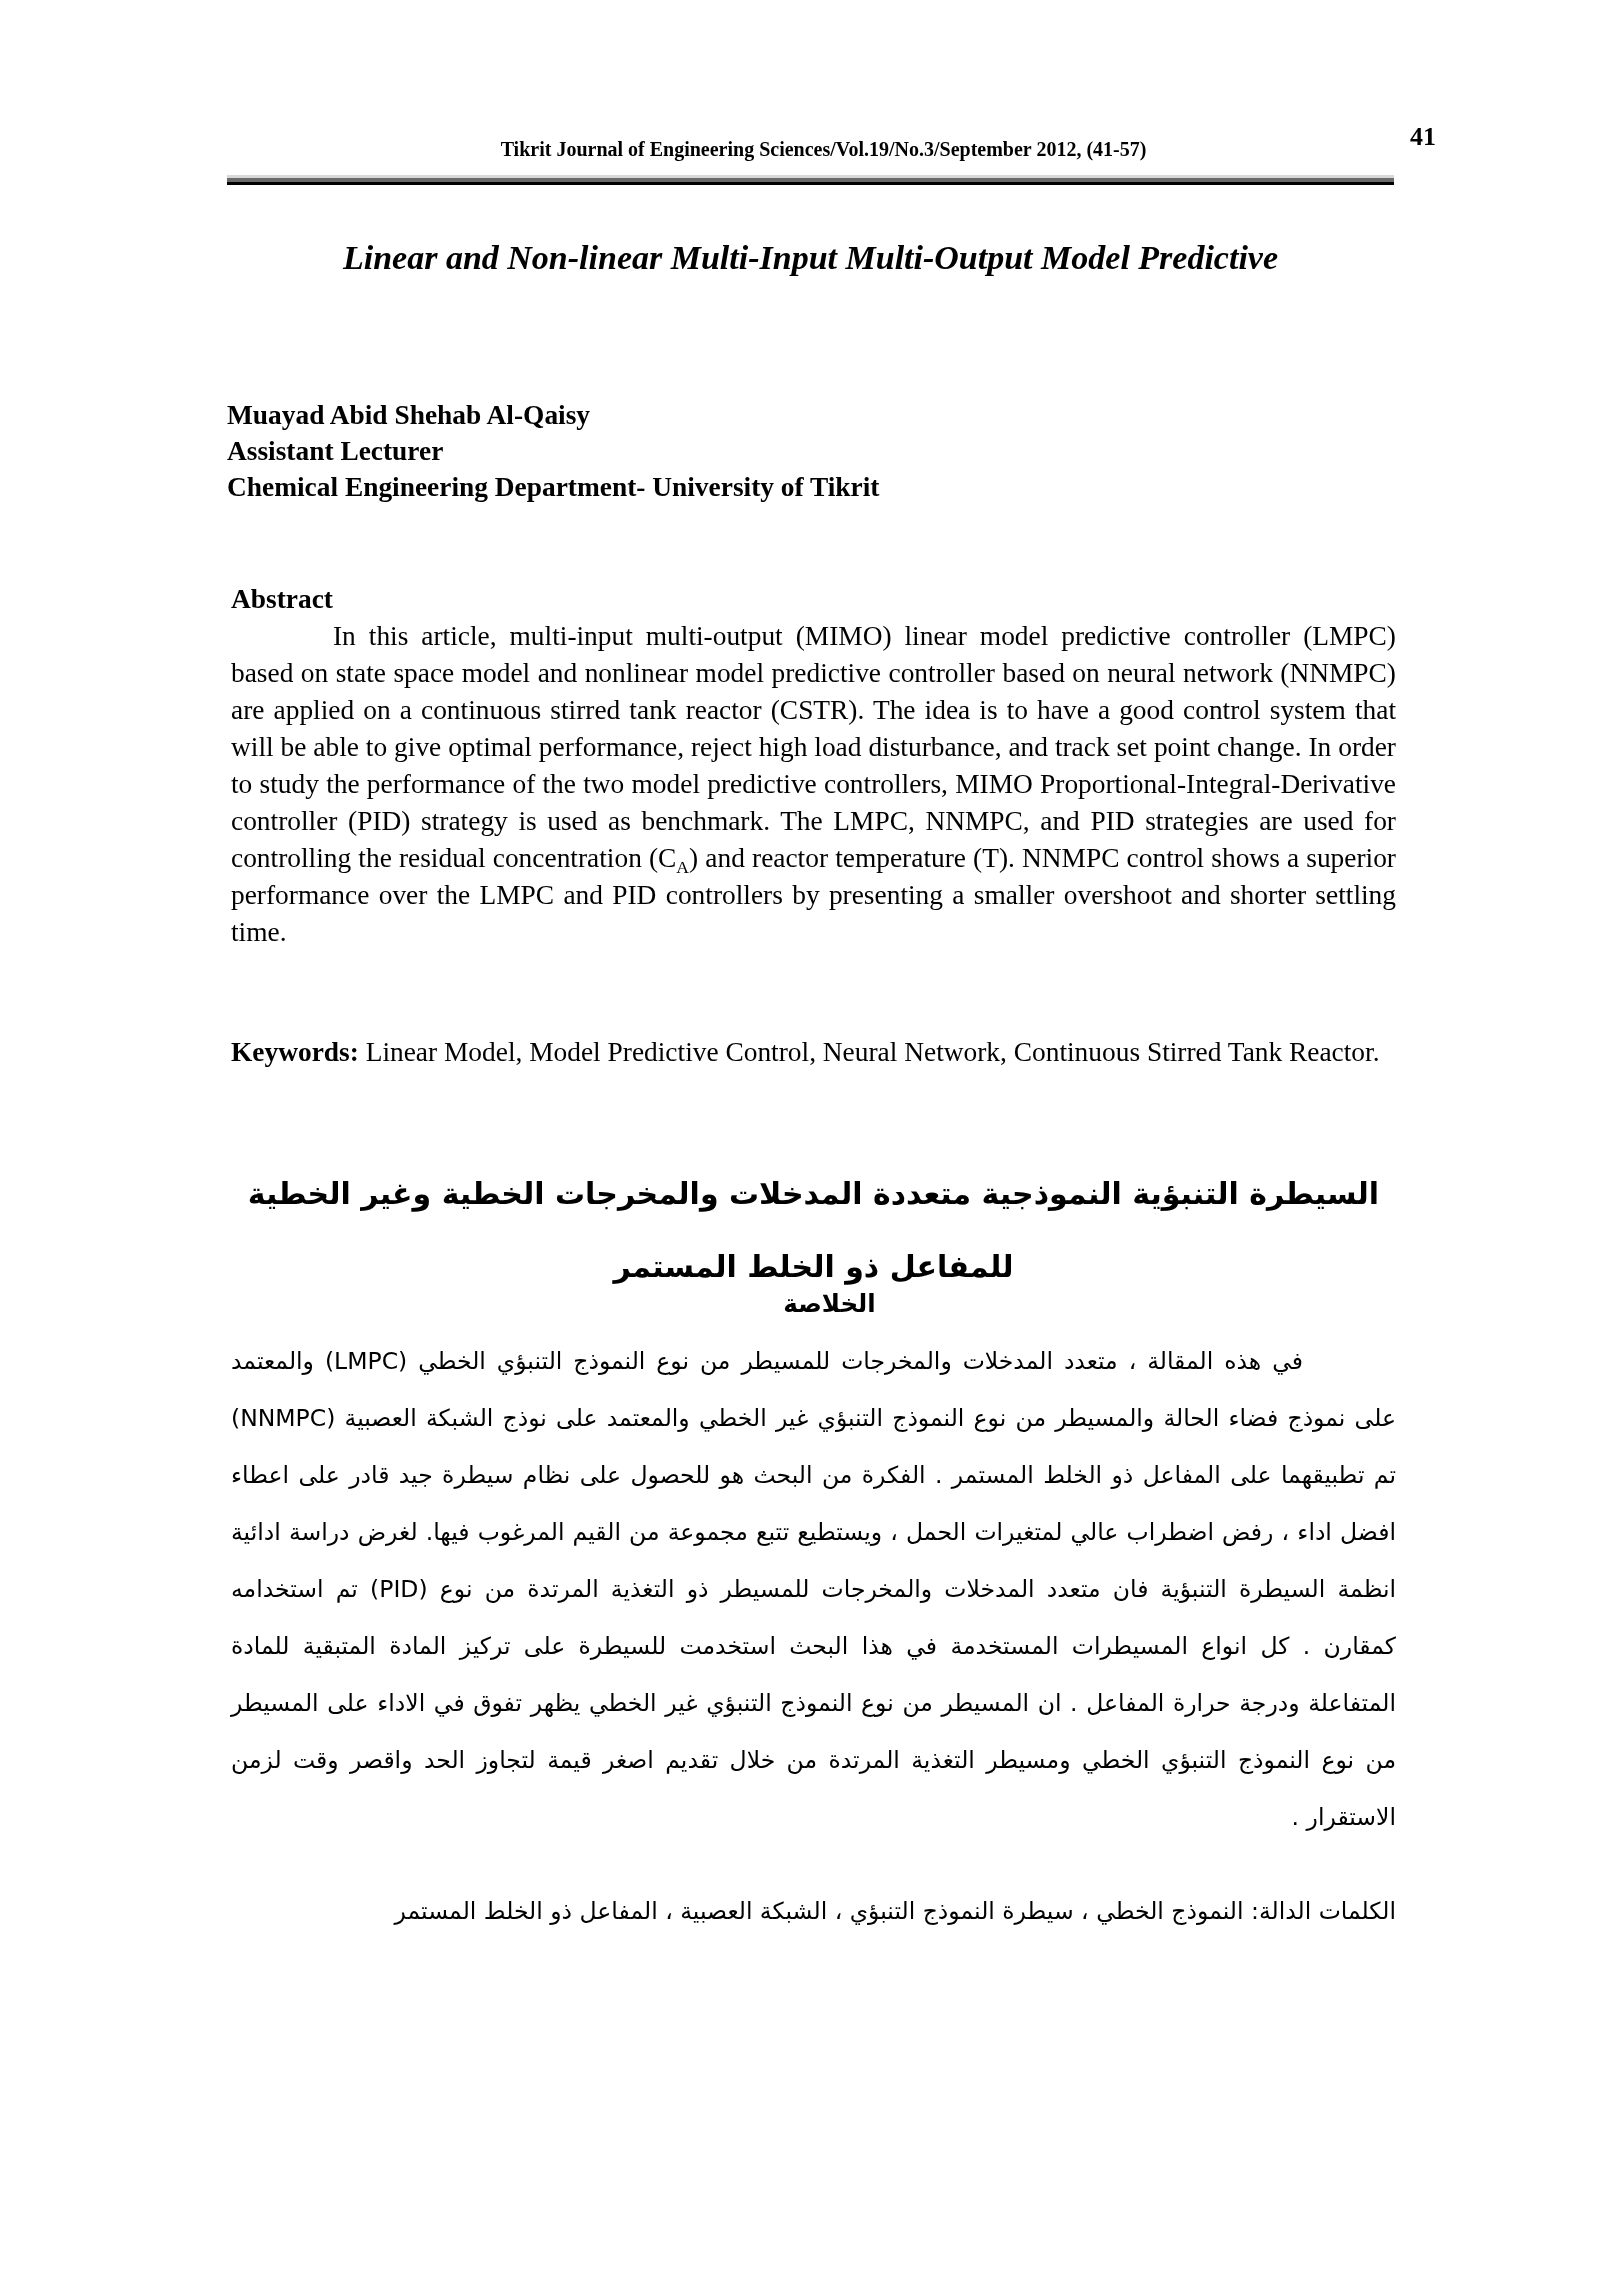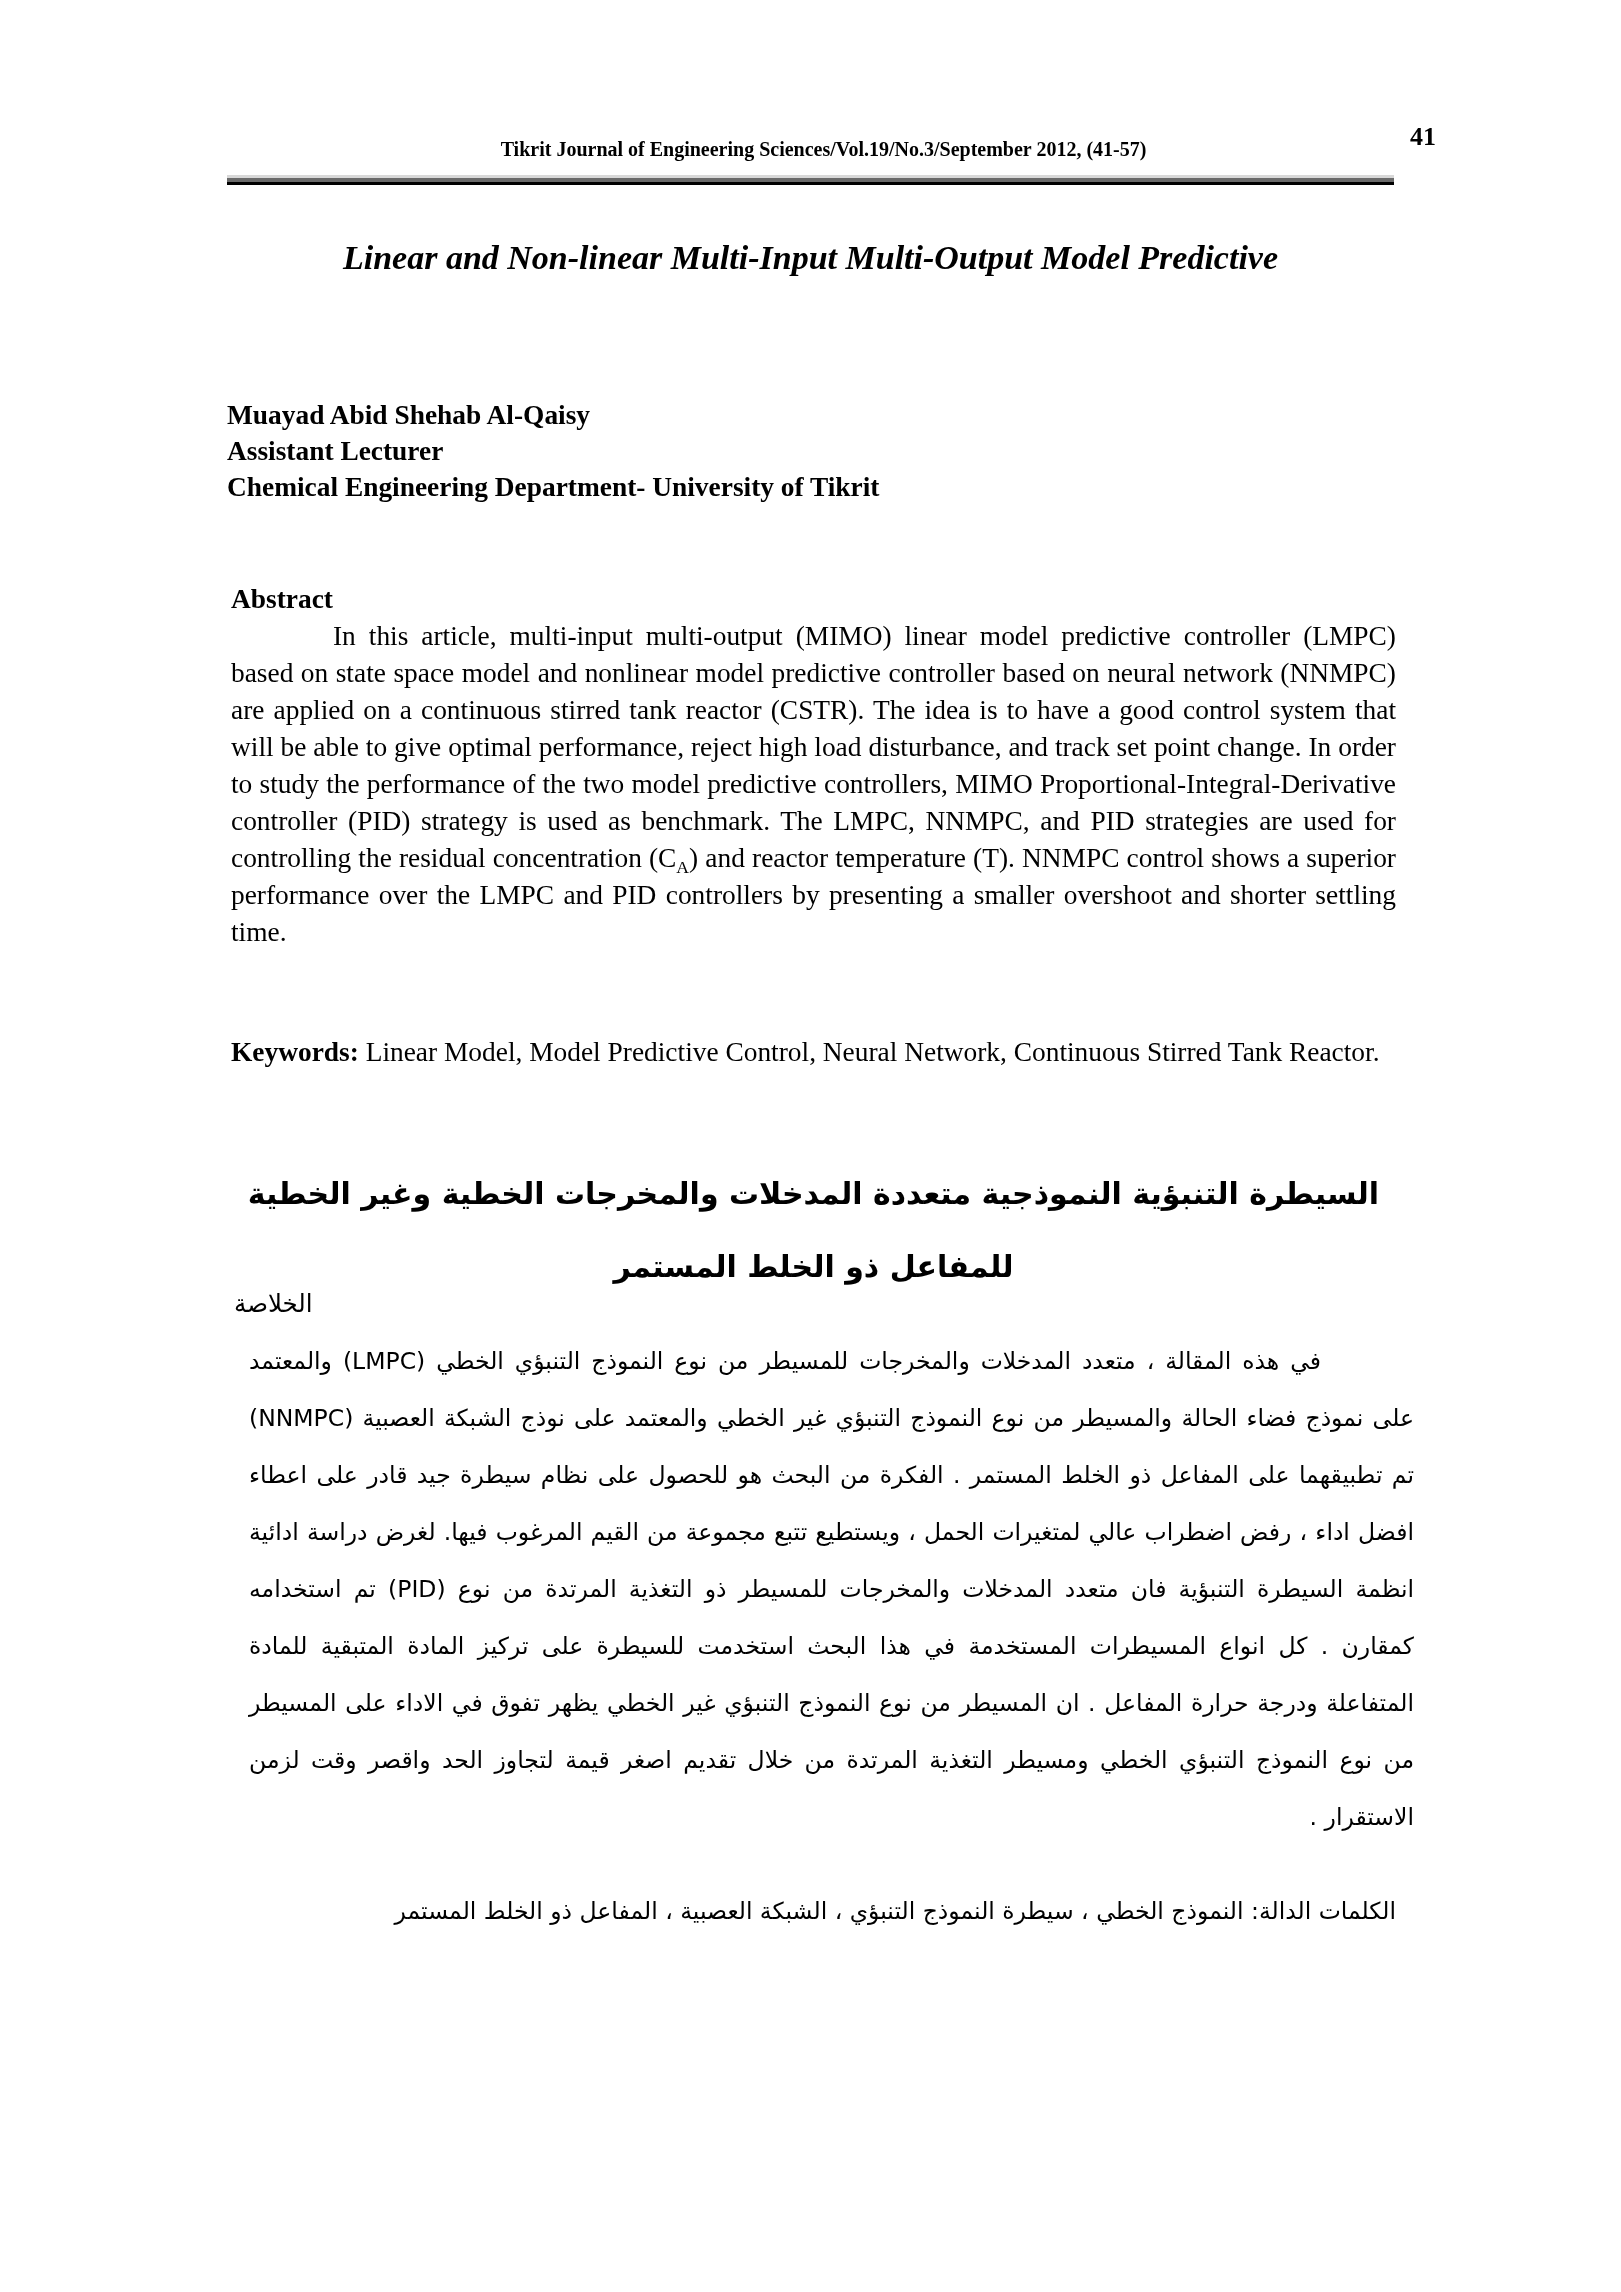--- a/index.html
+++ b/index.html
@@ -40,26 +40,26 @@
     left: 231px; width: 1165px; top: 1034px; font-size: 27.4px; line-height: 37px;
     text-align: justify;
   }
   #keywords b { font-weight: bold; }
 
   #arabic-title {
     left: 231px; width: 1165px; top: 1157px; text-align: center; direction: rtl;
     font-size: 30px; font-weight: bold; line-height: 73px;
   }
   #arabic-abstract-heading {
-    left: 234px; width: 1165px; top: 1286px; text-align: left; direction: rtl;
-    font-size: 24.5px; font-weight: normal; line-height: 35px;
+    left: 247px; width: 1165px; top: 1286px; text-align: center; direction: rtl;
+    font-size: 24.5px; font-weight: bold; line-height: 35px;
   }
   #arabic-abstract-body {
     left: 231px; width: 1165px; top: 1333px; direction: rtl; text-align: justify;
-    font-size: 23.5px; line-height: 57px; text-indent: 93px; margin-left: 18px;
+    font-size: 23.5px; line-height: 57px; text-indent: 93px;
   }
   #arabic-keywords {
     left: 231px; width: 1165px; top: 1894px; direction: rtl; text-align: right;
     font-size: 23.5px; line-height: 35px;
   }
   #arabic-keywords .lbl { font-weight: normal; }
 </style>
 </head>
 <body>
 

